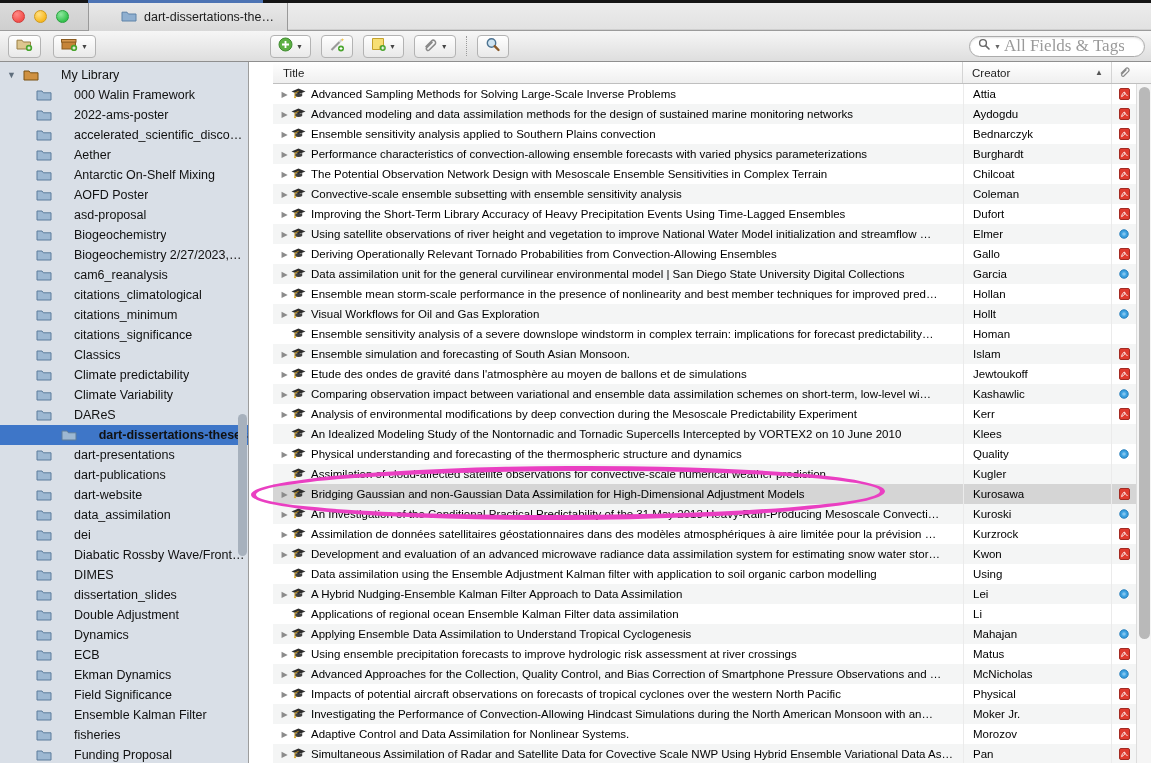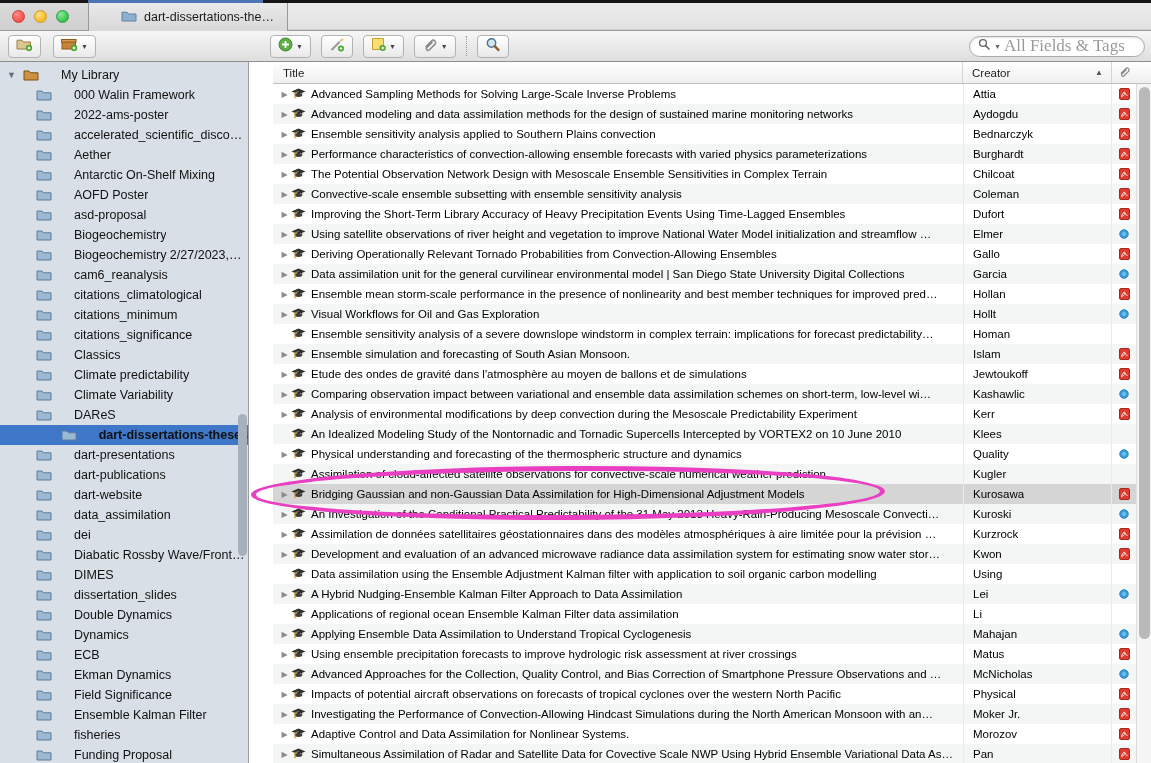--- a/index.html
+++ b/index.html
@@ -400,21 +400,21 @@
               </svg>
             </span>
             <span class="lbl">dissertation_slides</span>
           </div>
           <div class="side-item">
             <span style="display: flex;">
               <svg width="16" height="12" viewBox="0 0 16 12">
                 <path d="M1 2 L6 2 L7.4 3.8 L15 3.8 L15 11 L1 11 Z" fill="#9db8d2" stroke="#5d7d9c" stroke-width="1"></path>
               </svg>
             </span>
-            <span class="lbl">Double Dynamics</span>
+            <span class="lbl">Double Adjustment</span>
           </div>
           <div class="side-item">
             <span style="display: flex;">
               <svg width="16" height="12" viewBox="0 0 16 12">
                 <path d="M1 2 L6 2 L7.4 3.8 L15 3.8 L15 11 L1 11 Z" fill="#9db8d2" stroke="#5d7d9c" stroke-width="1"></path>
               </svg>
             </span>
             <span class="lbl">Dynamics</span>
           </div>
           <div class="side-item">

